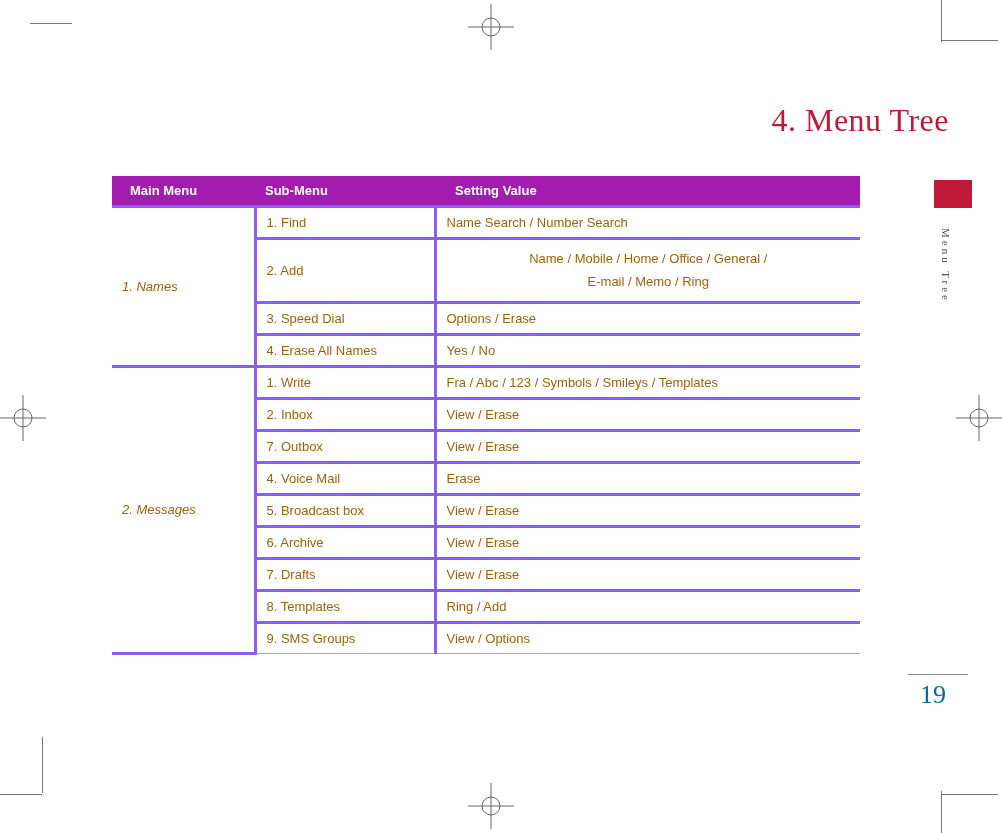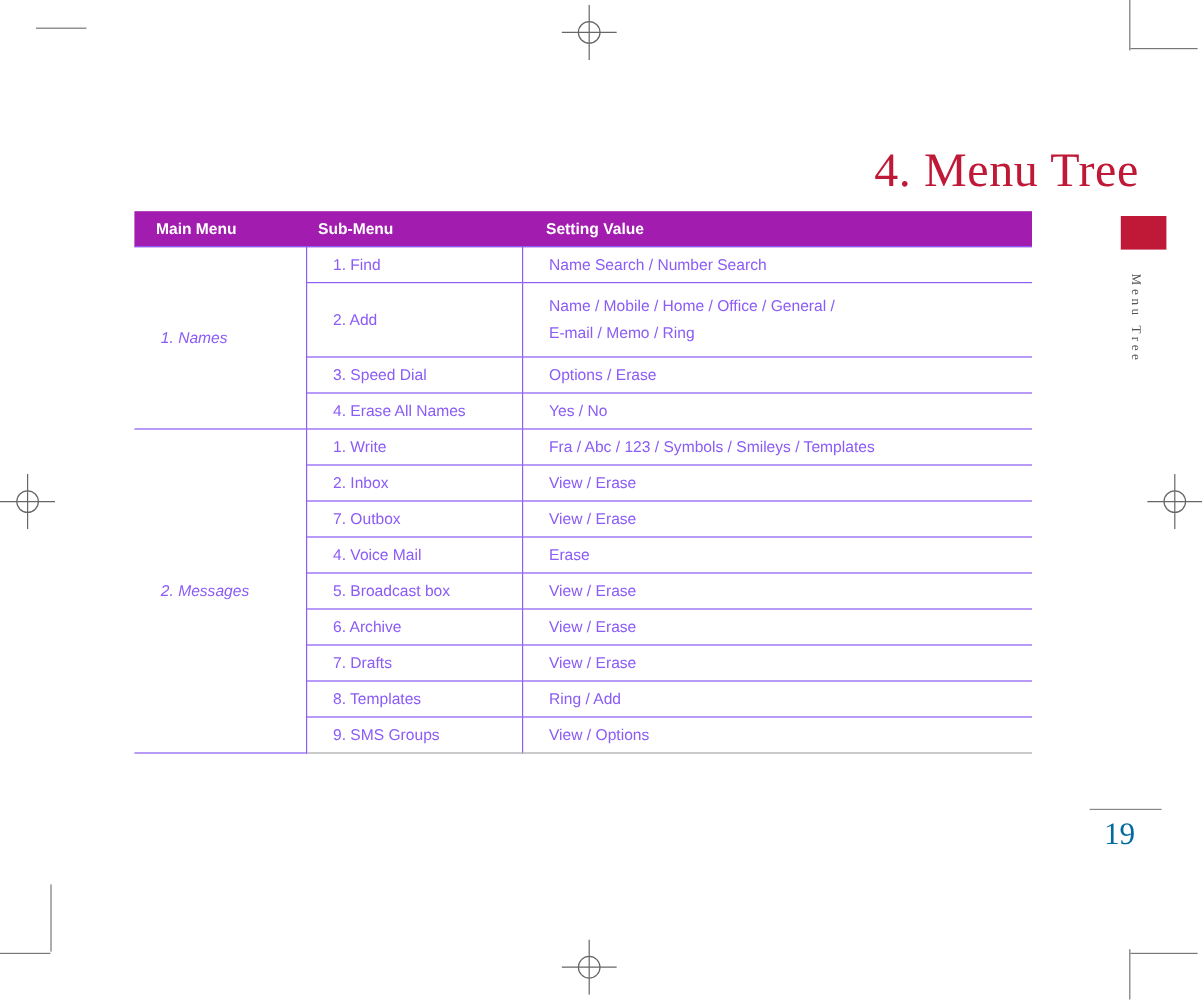--- a/index.html
+++ b/index.html
@@ -62,24 +62,24 @@
 
   .page-frame {
     position: absolute;
     top: 40px;
     left: 44px;
     width: 930px;
     height: 720px;
   }
   .chapter-title {
     position: absolute;
-    top: 78px;
+    top: 62px;
     right: 25px;
     color: #c01837;
-    font-size: 40px;
+    font-size: 32px;
     font-weight: normal;
     letter-spacing: 0.5px;
     font-family: "Times New Roman", serif;
   }
   .side-tab {
     position: absolute;
     top: 140px;
     right: 2px;
     width: 38px;
     height: 28px;
@@ -126,30 +126,30 @@
     color: #fff;
     text-align: left;
     font-weight: bold;
     padding: 7px 10px;
     border: none;
   }
   .tbl thead th.col1 { width: 115px; padding-left:18px;}
   .tbl thead th.col2 { width: 160px; }
   .tbl thead th.col3 { padding-left: 20px;}
   .tbl td {
-    border: 1px solid #8b5cf6;
-    padding: 7px 22px;
-    color: #8b5cf6;
+    border: 3px solid #8b5cf6;
+    padding: 7px 10px;
+    color: #a16207;
     vertical-align: middle;
   }
   .tbl td.main { border-left: none; font-style: italic; }
   .tbl tr:last-child td { border-bottom: 1px solid #aaa; }
   .tbl td.sub { }
   .tbl td.val { border-right: none; }
-  .tbl td.tall { line-height: 1.8; }
+  .tbl td.tall { line-height: 1.8; text-align: center; }
   .corner-bl-v { position:absolute; bottom:40px; left:42px; height:56px; border-left:1px solid #777;}
   .corner-bl-h { position:absolute; bottom:38px; left:-14px; width:56px; border-top:1px solid #777;}
   .corner-tr-v { position:absolute; top:-14px; right:60px; height:56px; border-left:1px solid #777;}
   .corner-tr-h { position:absolute; top:40px; right:4px; width:56px; border-top:1px solid #777;}
   .corner-br-v { position:absolute; bottom:-14px; right:60px; height:56px; border-left:1px solid #777;}
   .corner-br-h { position:absolute; bottom:38px; right:4px; width:56px; border-top:1px solid #777;}
 </style>
 </head>
 <body>
 

